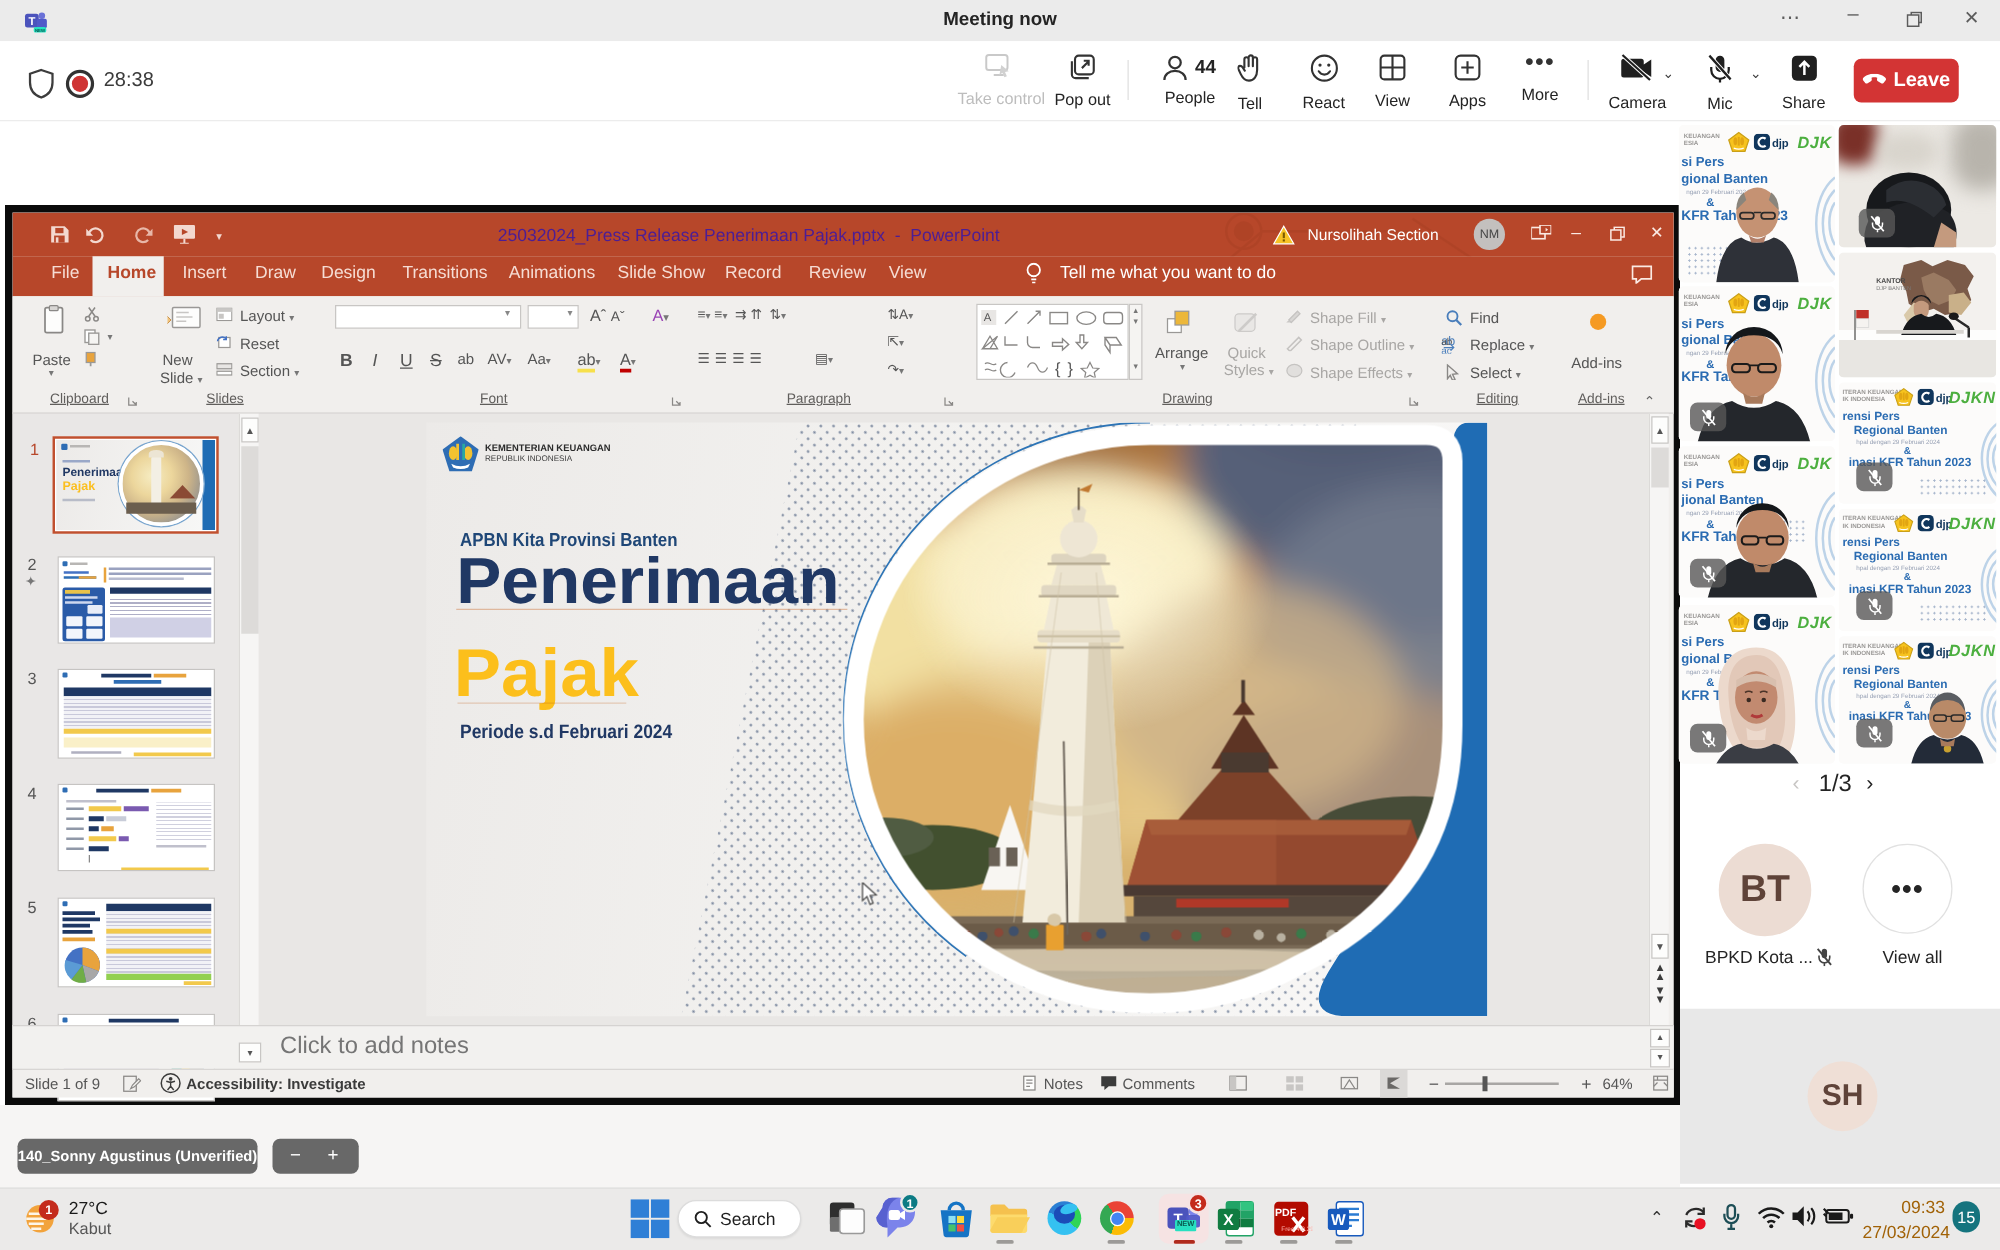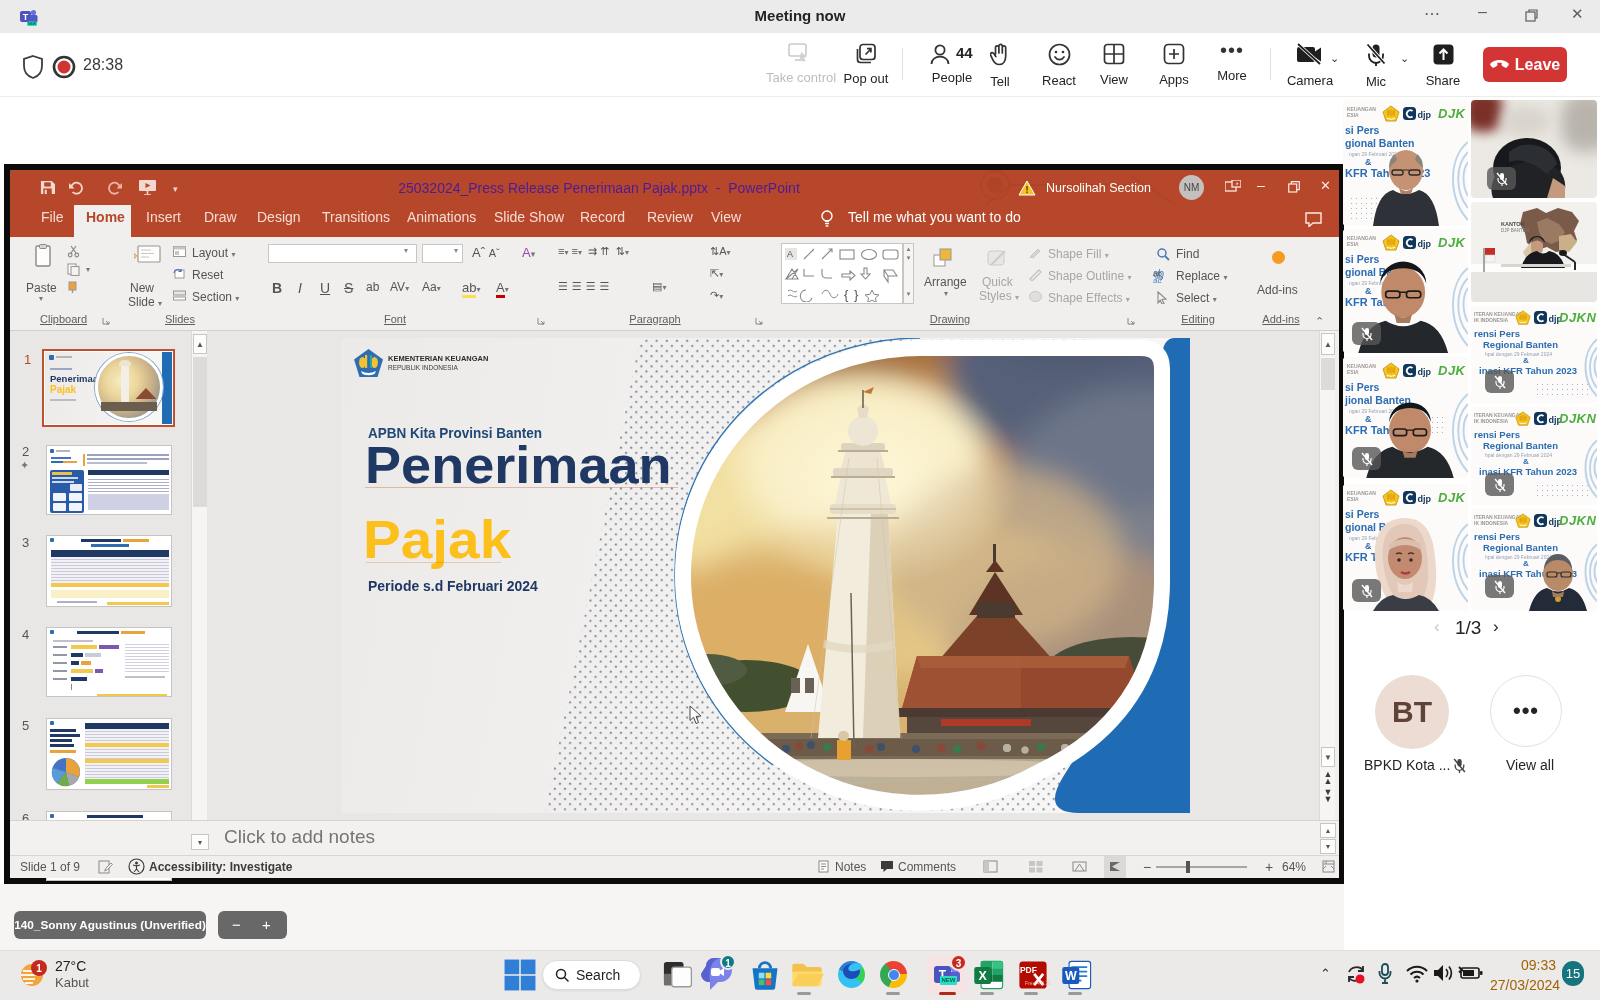--- a/index.html
+++ b/index.html
@@ -1133,20 +1133,23 @@
 <div class="abs" style="left:1375px;top:675px;width:74px;height:74px;border-radius:50%;background:#ecdcd3;color:#5f4339;font-size:30px;font-weight:700;display:flex;align-items:center;justify-content:center;">BT</div>
 <div class="abs" style="left:1490px;top:675px;width:72px;height:72px;border-radius:50%;background:#fff;border:1px solid #e1e1e1;color:#242424;font-size:22px;font-weight:700;display:flex;align-items:center;justify-content:center;letter-spacing:1px;">•••</div>
 <div class="abs" style="left:1364px;top:757px;font-size:14px;color:#242424;">BPKD Kota ...</div>
 <svg class="abs" style="left:1452px;top:758px;" width="15" height="15" viewBox="0 0 14 14">
       <rect x="5" y="1" width="4" height="7" rx="2" fill="#444"></rect>
       <path d="M3 6 v1.5 a4 4 0 0 0 8 0 V6 M7 12 v2" stroke="#444" stroke-width="1.2" fill="none"></path>
       <path d="M2 1 L12 13" stroke="#444" stroke-width="1.4"></path>
     </svg>
 <div class="abs" style="left:1506px;top:757px;font-size:14px;color:#242424;">View all</div>
 
+<div class="abs" style="left:1344px;top:807px;width:256px;height:140px;background:#e8e8e8;">
+  <div style="position:absolute;left:102px;top:42px;width:56px;height:56px;border-radius:50%;background:#efdfd6;color:#5f4339;font-size:24px;font-weight:700;display:flex;align-items:center;justify-content:center;">SH</div>
+</div>
 
 <div class="abs" style="left:14px;top:911px;width:192px;height:28px;background:#686868;border-radius:6px;color:#fff;font-size:11.8px;font-weight:700;line-height:28px;text-align:center;white-space:nowrap;">140_Sonny Agustinus (Unverified)</div>
 <div class="abs" style="left:218px;top:911px;width:69px;height:28px;background:#686868;border-radius:6px;color:#fff;">
   <span style="position:absolute;left:14px;top:5px;font-size:15px;">−</span>
       <span style="position:absolute;left:44px;top:5px;font-size:15px;">+</span>
 </div>
 
 <div class="abs" id="task"></div>
 <svg class="abs" style="left:18px;top:959px;" width="30" height="30" viewBox="0 0 30 30">
       <circle cx="14" cy="16" r="11" fill="#f2a33c"></circle>

